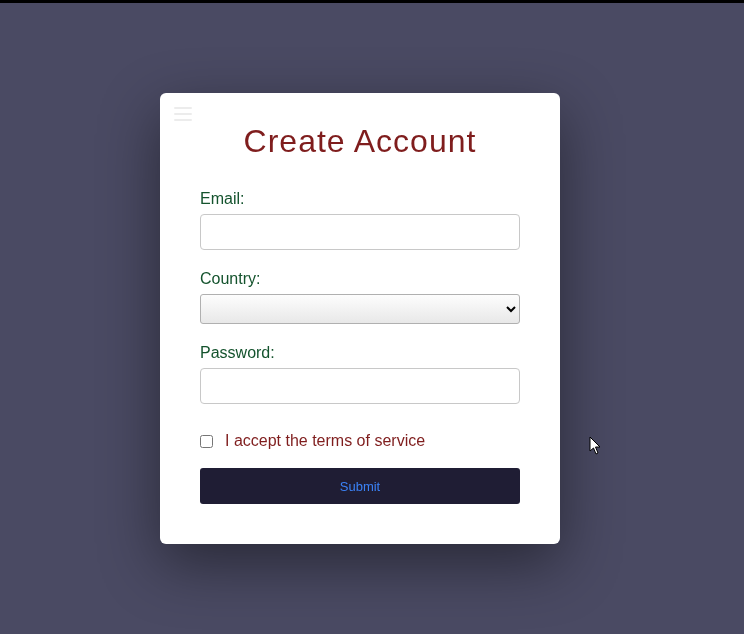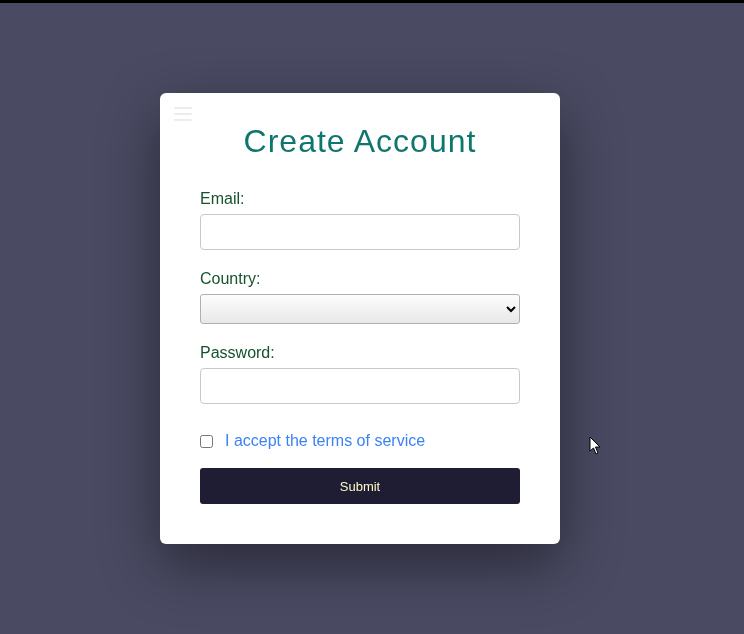--- a/index.html
+++ b/index.html
@@ -43,21 +43,21 @@
     }
     .hamburger span {
       display: block;
       height: 2px;
       background: #888;
       border-radius: 1px;
     }
     .title {
       font-size: 32px;
       font-weight: 200;
-      color: #0f766e;
+      color: #7f1d1d;
       text-align: center;
       letter-spacing: 1px;
       margin-top: 6px;
       margin-bottom: 30px;
       font-family: "Helvetica Neue", Helvetica, Arial, sans-serif;
     }
     .field {
       margin-bottom: 20px;
     }
     .field label {
@@ -90,27 +90,27 @@
       margin-top: 28px;
       margin-bottom: 18px;
     }
     .checkbox-row input[type="checkbox"] {
       width: 13px;
       height: 13px;
       margin-right: 12px;
     }
     .checkbox-row span {
       font-size: 16px;
-      color: #3b82f6;
+      color: #7f1d1d;
     }
     .submit-btn {
       width: 100%;
       height: 36px;
       background: #1f1d34;
-      color: #fef9c3;
+      color: #3b82f6;
       border: none;
       border-radius: 3px;
       font-size: 13px;
       cursor: pointer;
     }
     .cursor {
       position: absolute;
       left: 589px;
       top: 436px;
       width: 14px;

